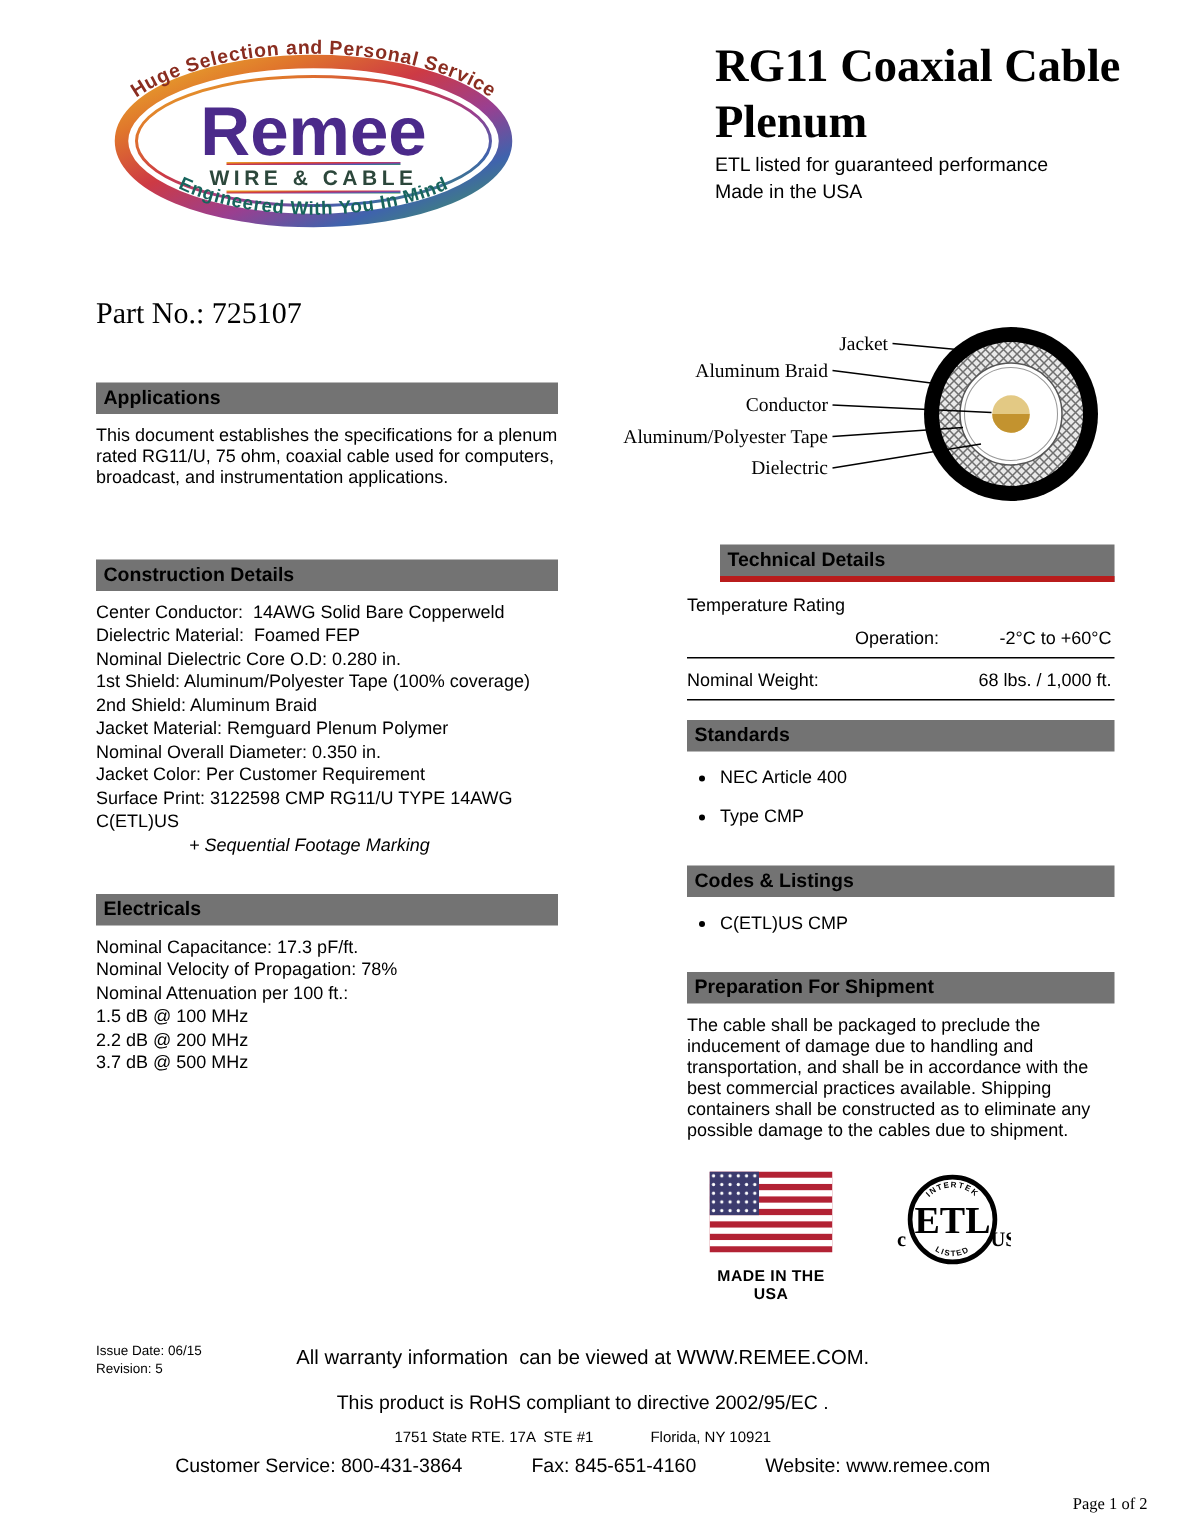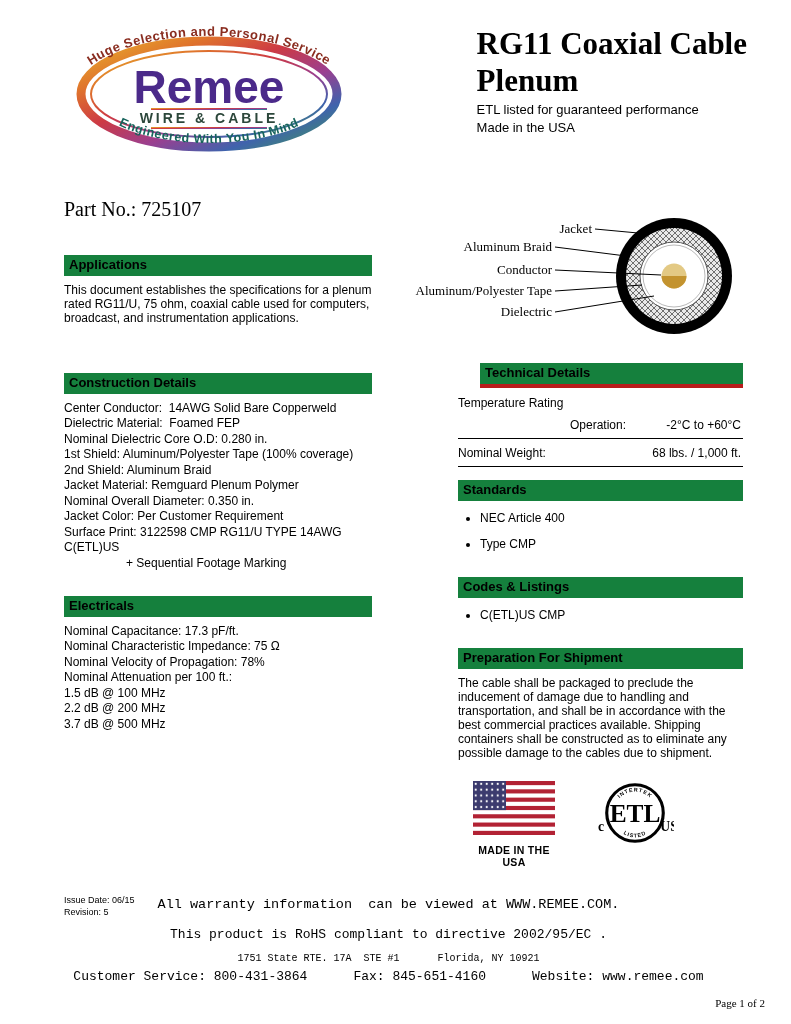--- a/index.html
+++ b/index.html
@@ -19,46 +19,46 @@
   .logo-sub  { font:700 14px "Liberation Sans", sans-serif; fill:#2c473b; letter-spacing:3px; }
 
   .part { position:absolute; left:64px; top:198px; font:20px "Liberation Serif", serif; }
 
   
   .diagram { position:absolute; left:402px; top:212px; }
   .dlabel { font:13px "Liberation Serif", serif; fill:#000; }
 
   
   .sec { position:absolute; }
-  .sec-hdr { background:#15803d; font:700 13px/1.45 "Liberation Sans", sans-serif; padding:1px 5px; }
+  .sec-hdr { background:#737373; font:700 13px/1.45 "Liberation Sans", sans-serif; padding:1px 5px; }
   .hdr-underline { border-bottom:4px solid #b91c1c;margin-left:22px; }
   .sec-body { margin-top:7px; font:12px/14px "Liberation Sans", sans-serif; white-space:pre-wrap; }
   .sec-lines { margin-top:7px; }
   .line { font:12px/15.5px "Liberation Sans", sans-serif; white-space:pre-wrap; }
-  .indent { padding-left:62px; }
+  .indent { padding-left:62px;font-style:italic; }
 
   .tech-row { display:flex; justify-content:space-between; font:12px/1.3 "Liberation Sans", sans-serif;
               border-bottom:1px solid #000; padding:7px 2px 4px 0; }
   .tech-row-op { padding-left:112px; }
 
   .bullets { margin:10px 0 0; padding-left:22px; }
   .bullets li { margin-bottom:11px; font:12px/1.3 "Liberation Sans", sans-serif; }
 
   
   .usa-badge { position:absolute; left:471px; top:781px; width:86px; text-align:center; }
   .usa-text { margin-top:5px; font:700 10.5px "Liberation Sans", sans-serif; letter-spacing:.3px; }
   .etl { position:absolute; left:596px; top:774px; }
   .etl-big { font:700 26px "Liberation Serif", serif; fill:#000; }
   .etl-arc { font:700 5.5px "Liberation Sans", sans-serif; fill:#000; letter-spacing:1px; }
   .etl-side { font:700 14px "Liberation Serif", serif; fill:#000; }
 
   
   .issue-block { position:absolute; left:64px; top:894px; font:9px/12px "Liberation Sans", sans-serif; }
   .f-center { position:absolute; left:0; right:14px; display:flex; justify-content:center;
-              font-family:Liberation Mono, monospace; white-space:pre-wrap;text-align:center; }
+              font-family:Liberation Sans, sans-serif; white-space:pre-wrap;text-align:center; }
   .f-warranty { top:897px; font-size:13.5px; }
   .f-rohs { top:927px; font-size:13px; }
   .f-address { top:953px; font-size:10px; gap:38px; }
   .f-contacts { top:969px; font-size:13px; gap:46px; }
   .page-num { position:absolute; right:26px; top:997px; font:11px "Liberation Serif", serif; }
 </style>
 </head>
 <body>
 
 <div class="page">
@@ -146,21 +146,20 @@
       <div class="line">Jacket Color: Per Customer Requirement</div>
       <div class="line">Surface Print: 3122598 CMP RG11/U TYPE 14AWG C(ETL)US</div>
       <div class="line indent">+ Sequential Footage Marking</div>
     </div>
   </section>
 
   <section class="sec" style="left:64px; top:596px; width:308px;">
     <div class="sec-hdr">Electricals</div>
     <div class="sec-lines">
       <div class="line">Nominal Capacitance: 17.3 pF/ft.</div>
-      <div class="line">Nominal Characteristic Impedance: 75 Ω</div>
       <div class="line">Nominal Velocity of Propagation: 78%</div>
       <div class="line">Nominal Attenuation per 100 ft.:</div>
       <div class="line">1.5 dB @ 100 MHz</div>
       <div class="line">2.2 dB @ 200 MHz</div>
       <div class="line">3.7 dB @ 500 MHz</div>
     </div>
   </section>
 
   <section class="sec" style="left:458px; top:363px; width:285px;">
     <div class="sec-hdr hdr-underline">Technical Details</div>

